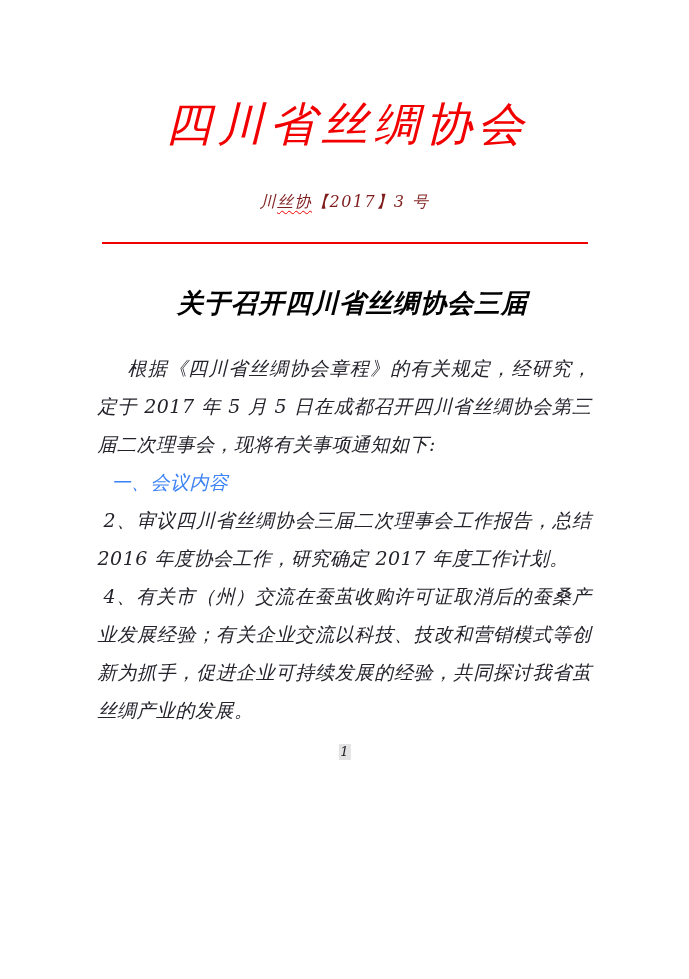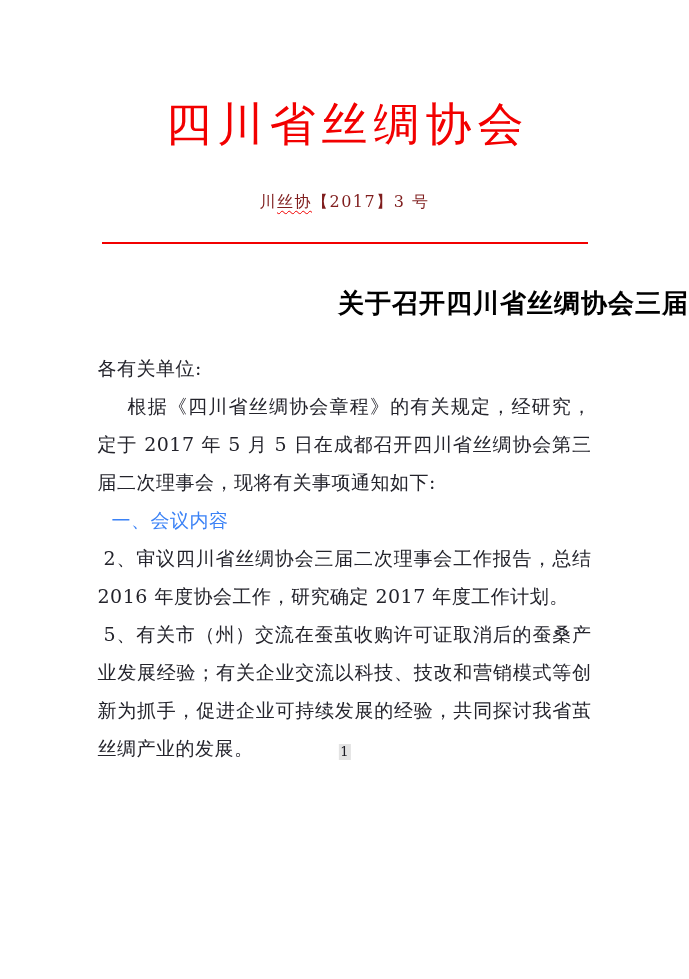--- a/index.html
+++ b/index.html
@@ -4,20 +4,21 @@
 <style>
   html, body { margin: 0; padding: 0; background: #ffffff; }
   .page {
     position: relative;
     width: 689px;
     height: 818px;
     background: #ffffff;
     overflow: hidden;
     font-family: "DejaVu Serif", serif;
     color: #23232b;
+    font-style: italic;
   }
   .org-title {
     margin: 96px 0 0 0;
     text-align: center;
     color: #f20000;
     font-size: 46px;
     font-weight: 500;
     line-height: 1.25;
     letter-spacing: 6px;
     text-indent: 6px;
@@ -39,21 +40,21 @@
   }
   .red-rule {
     width: 486px;
     margin: 29px auto 0 auto;
     border: none;
     border-top: 2px solid #f20000;
     height: 0;
   }
   .doc-title {
     margin-top: 34px;
-    text-align: right;
+    text-align: center;
     font-family: "DejaVu Sans", sans-serif;
     font-weight: 700;
     font-size: 26px;
     line-height: 50px;
     letter-spacing: 1px;
     color: #000000;
     margin-left: 16px;
   }
   .body-text {
     width: 494px;
@@ -95,22 +96,21 @@
 
   <div class="doc-number"><span>川</span><span class="squiggle">丝协</span><span>【2017】3 号</span></div>
 
   <hr class="red-rule">
 
   <div class="doc-title">
     <div>关于召开四川省丝绸协会三届</div>
   </div>
 
   <div class="body-text">
-    <p class="p-flush">各有关单位:</p>
     <p class="p-indent2">根据《四川省丝绸协会章程》的有关规定，经研究，定于 2017 年 5 月 5 日在成都召开四川省丝绸协会第三届二次理事会，现将有关事项通知如下:</p>
     <p class="p-section">一、会议内容</p>
     <p class="p-item">2、审议四川省丝绸协会三届二次理事会工作报告，总结 2016 年度协会工作，研究确定 2017 年度工作计划。</p>
-    <p class="p-item">5、有关市（州）交流在蚕茧收购许可证取消后的蚕桑产业发展经验；有关企业交流以科技、技改和营销模式等创新为抓手，促进企业可持续发展的经验，共同探讨我省茧丝绸产业的发展。</p>
+    <p class="p-item">4、有关市（州）交流在蚕茧收购许可证取消后的蚕桑产业发展经验；有关企业交流以科技、技改和营销模式等创新为抓手，促进企业可持续发展的经验，共同探讨我省茧丝绸产业的发展。</p>
   </div>
 
   <div class="page-number">1</div>
 
 </div>
 
 </body></html>

